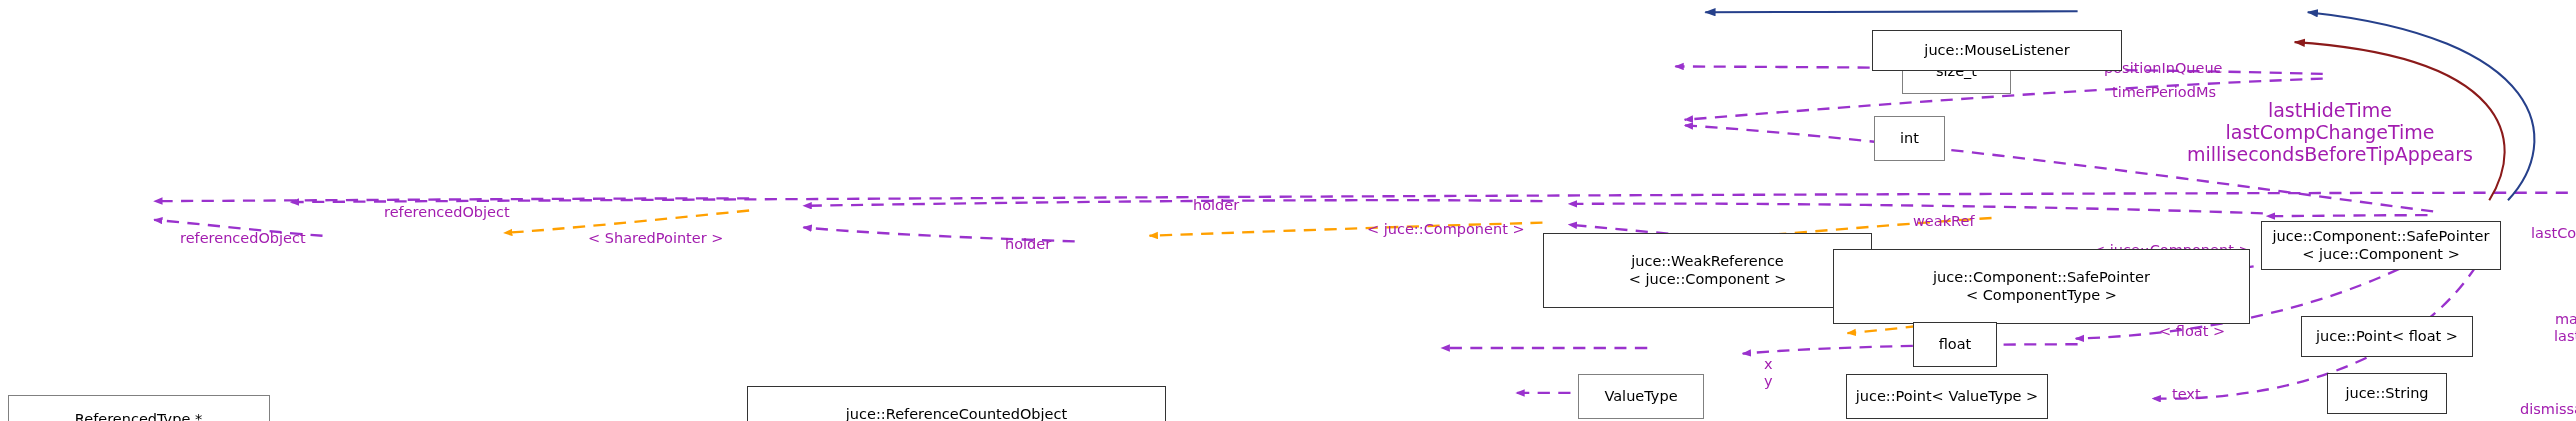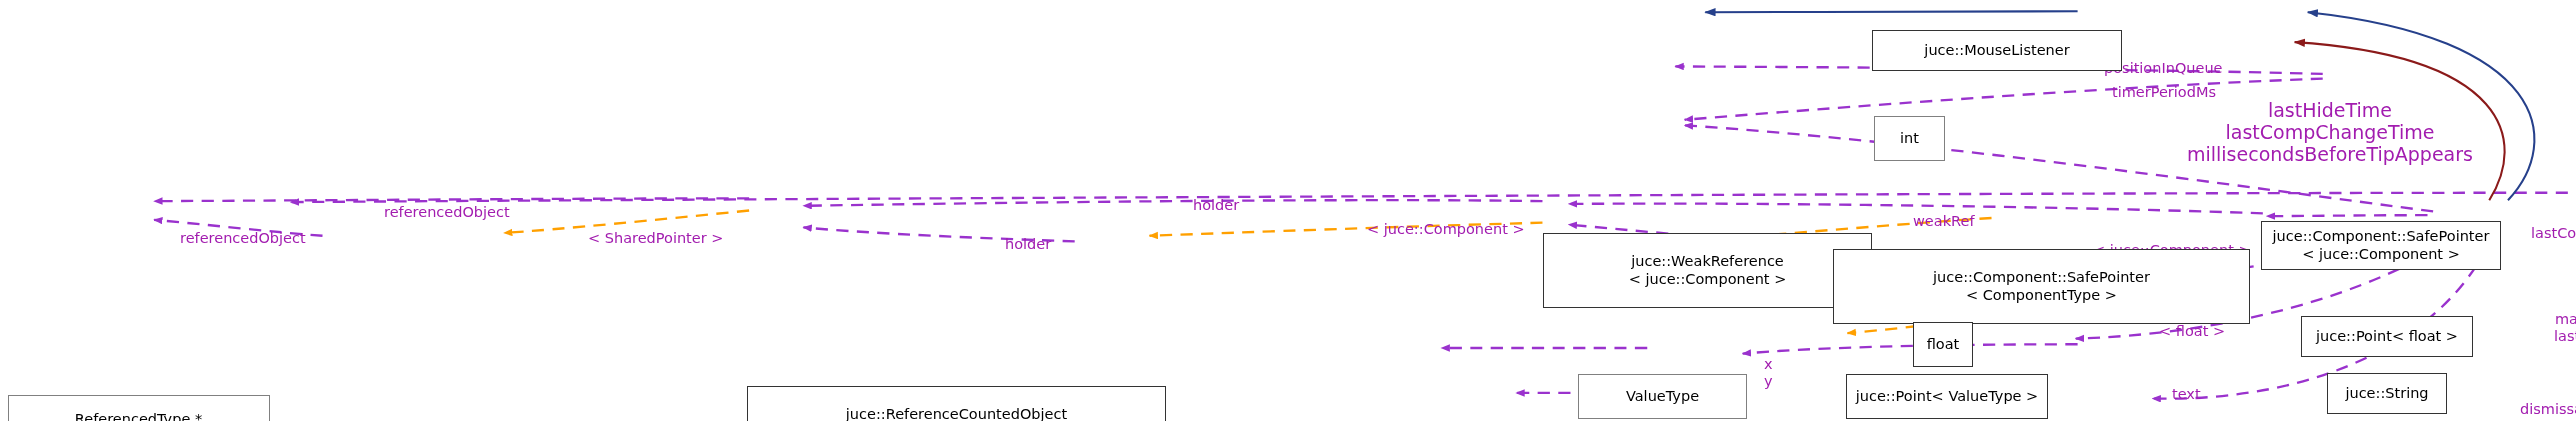--- a/index.html
+++ b/index.html
@@ -134,25 +134,26 @@
     </g>
   </svg>
 
   <div class="node light" style="left: 7.5px; top: 395px; width: 262px; height: 49px; font-size: 14.5px;">ReferencedType *</div>
 
   <div class="node solid" style="left: 747px; top: 386px; width: 419px; height: 75px; font-size: 14.5px;">juce::ReferenceCountedObject
 Ptr&lt; SharedPointer &gt;</div>
 
   <div class="node solid" style="left: 1543px; top: 197px; width: 329px; height: 75px; font-size: 14.5px; margin-top: 36px;">juce::WeakReference
 &lt; juce::Component &gt;</div>
+  <div class="node light" style="left: 1902px; top: 49px; width: 109px; height: 45px; font-size: 14.5px;">size_t</div>
   <div class="node light" style="left: 1874px; top: 116px; width: 71px; height: 45px; font-size: 14.5px;">int</div>
   <div class="node solid" style="left: 1833px; top: 249px; width: 417px; height: 75px; font-size: 14.5px;">juce::Component::SafePointer
 &lt; ComponentType &gt;</div>
-  <div class="node solid" style="left: 1913px; top: 322px; width: 60px; height: 45px; font-size: 14.5px; text-align: center;">float</div>
-  <div class="node light" style="left: 1578px; top: 374px; width: 169px; height: 45px; font-size: 14.5px;">ValueType</div>
+  <div class="node solid" style="left: 1913px; top: 322px; width: 84px; height: 45px; font-size: 14.5px; text-align: center;">float</div>
+  <div class="node light" style="left: 1578px; top: 374px; width: 126px; height: 45px; font-size: 14.5px;">ValueType</div>
   <div class="node solid" style="left: 1846px; top: 374px; width: 202px; height: 45px; font-size: 14.5px;">juce::Point&lt; ValueType &gt;</div>
 
   <div class="node solid" style="left: 1872px; top: 3.7px; width: 250px; height: 41px; font-size: 14.5px; margin-top: 26px;">juce::MouseListener</div>
   <div class="node solid" style="left: 2261px; top: 221px; width: 240px; height: 49px; font-size: 14.5px;">juce::Component::SafePointer
 &lt; juce::Component &gt;</div>
   <div class="node solid" style="left: 2301px; top: 316px; width: 172px; height: 41px; font-size: 14.5px;">juce::Point&lt; float &gt;</div>
   <div class="node solid" style="left: 2327px; top: 373px; width: 120px; height: 41px; font-size: 14.5px;">juce::String</div>
 
   <div class="edge-label" style="left: 384px; top: 204px; font-size: 14.5px;">referencedObject</div>
   <div class="edge-label" style="left: 180px; top: 230px; font-size: 14.5px;">referencedObject</div>

